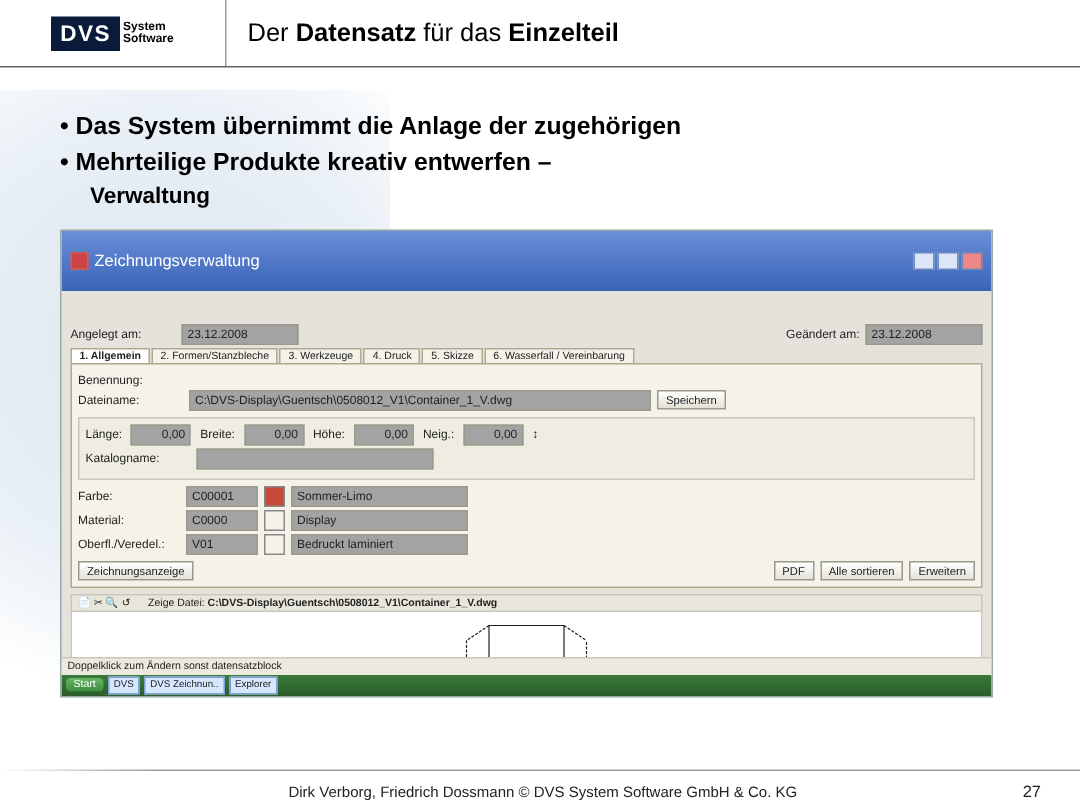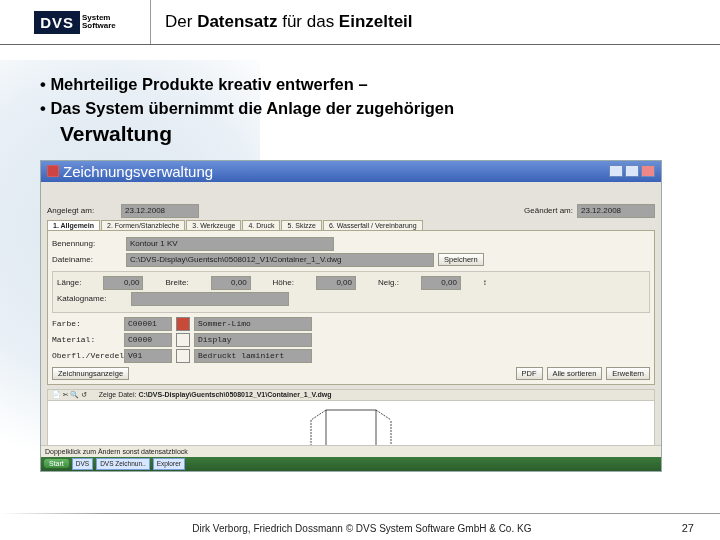--- a/index.html
+++ b/index.html
@@ -8,40 +8,40 @@
   .logo { width:150px; height:44px; display:flex; align-items:center; justify-content:center; border-right:1px solid #999; }
   .logo-box { background:#0a1a3a; color:#fff; font-weight:bold; padding:3px 6px; font-size:15px; letter-spacing:1px; }
   .logo-sub { font-size:8px; font-weight:bold; line-height:8px; margin-left:2px; }
   .slide-title { font-size:17px; font-weight:normal; padding-left:14px; }
   .slide-title b { font-weight:bold; }
   .content { position:relative; z-index:1; padding:28px 32px 0 40px; }
   .bullet { font-size:16.5px; font-weight:bold; line-height:1.35; margin-bottom:2px; }
   .bullet::before { content:"• "; }
   .indent { margin-left:20px; }
   .app { margin-top:14px; width:620px; height:310px; border:1px solid #9aa; background:#e4e2da; font-family:Tahoma,Arial,sans-serif; font-size:8px; color:#222; position:relative; overflow:hidden; }
-  .app-title { background:linear-gradient(#6a8fd8,#3a63b8); color:#fff; font-size:15px; padding:2px 6px; display:flex; align-items:center; gap:4px; }
+  .app-title { background:linear-gradient(#6a8fd8,#3a63b8); color:#fff; font-size:11px; padding:14px 6px; display:flex; align-items:center; gap:4px; }
   .app-title .ico { width:10px; height:10px; background:#c44; border:1px solid #fff2; }
   .app-title .winbtns { margin-left:auto; display:flex; gap:2px; }
   .app-title .winbtns span { width:12px; height:10px; background:#dce6f8; border:1px solid #6b88bb; }
   .app-inner { padding:4px 6px;margin-top:16px; }
   .row { display:flex; align-items:center; gap:4px; margin:2px 0; }
   .lbl { width:70px; white-space:nowrap; }
   .fld { background:#a3a3a3; border:1px solid #9a9a8a; height:12px; padding:0 3px; line-height:12px; overflow:hidden; }
   .tabs { display:flex; gap:1px; margin-top:2px; }
   .tab { border:1px solid #aca98f; border-bottom:none; background:#f5f3e9; padding:1px 5px; font-size:7px; white-space:nowrap; }
   .tab.active { background:#fff; font-weight:bold; }
   .tab-body { border:1px solid #aca98f; background:#f5f3e9; padding:4px; }
   .chk { width:8px; height:8px; border:1px solid #888; background:#fff; }
   .btn { border:1px solid #9a9a8a; background:linear-gradient(#fff,#e3e1d6); padding:1px 5px; font-size:7.5px; white-space:nowrap; }
   .group { border:1px solid #c9c7bb; background:#efede2; padding:4px; margin-top:4px; }
-  .dims { display:flex; gap:22px; align-items:center; flex-wrap:wrap; }
+  .dims { display:flex; gap:6px; align-items:center; flex-wrap:wrap; }
   .dims .lbl2 { width:auto; }
   .dims .fld { width:32px; text-align:right; }
   .tbl { margin-top:4px; }
-  .trow { display:flex; align-items:center; gap:4px; margin:2px 0;font-family:Liberation Mono, monospace; }
+  .trow { display:flex; align-items:center; gap:4px; margin:2px 0; }
   .trow .lbl { width:68px; }
   .trow .num { width:40px; }
   .trow .clr { width:12px; height:12px; border:1px solid #888; }
   .trow .name { width:110px; }
   .btnrow { display:flex; gap:4px; margin-top:4px; flex-wrap:wrap; }
   .preview-hdr { background:#e8e6da; border:1px solid #c9c7bb; padding:1px 4px; margin-top:4px; font-size:7px; }
   .preview { background:#fff; border:1px solid #c9c7bb; border-top:none; height:68px; position:relative; }
   .preview svg { position:absolute; left:50%; top:4px; transform:translateX(-50%); }
   .status { border-top:1px solid #c9c7bb; background:#eceade; padding:2px 4px; font-size:7px; position:absolute; bottom:14px; left:0; right:0; }
   .taskbar { position:absolute; left:0; right:0; bottom:0; height:14px; background:linear-gradient(#3a7a3a,#2b5c2b); display:flex; align-items:center; gap:3px; padding:0 3px; }
@@ -63,23 +63,23 @@
     <span class="logo-sub">
       <span>System</span><br><span>Software</span>
     </span>
   </div>
   <div class="slide-title">
     <span>Der </span><b>Datensatz</b><span> für das </span><b>Einzelteil</b>
   </div>
 </div>
 
 <div class="content">
+  <div class="bullet">Das System übernimmt die Anlage der zugehörigen</div>
   <div class="bullet">Mehrteilige Produkte kreativ entwerfen –</div>
-  <div class="bullet">Das System übernimmt die Anlage der zugehörigen</div>
-  <div class="indent" style="font-size:21px;font-weight:bold;">Verwaltung</div>
+  <div class="indent" style="font-size:15px;font-weight:bold;">Verwaltung</div>
 
   <div class="app">
     <div class="app-title">
       <span class="ico"></span>
       <span>Zeichnungsverwaltung</span>
       <span class="winbtns">
         <span></span>
         <span></span>
         <span style="background:#e88;"></span>
       </span>
@@ -97,21 +97,20 @@
         <span class="tab active">1. Allgemein</span>
         <span class="tab">2. Formen/Stanzbleche</span>
         <span class="tab">3. Werkzeuge</span>
         <span class="tab">4. Druck</span>
         <span class="tab">5. Skizze</span>
         <span class="tab">6. Wasserfall / Vereinbarung</span>
       </div>
       <div class="tab-body">
         <div class="row">
           <span class="lbl">Benennung:</span>
-          <span class="fld" style="width:200px">Kontour 1 KV</span>
         </div>
         <div class="row">
           <span class="lbl">Dateiname:</span>
           <span class="fld" style="width:300px">C:\DVS-Display\Guentsch\0508012_V1\Container_1_V.dwg</span>
           <span class="btn">Speichern</span>
         </div>
 
         <div class="group">
           <div class="dims">
             <span class="lbl2">Länge:</span>

